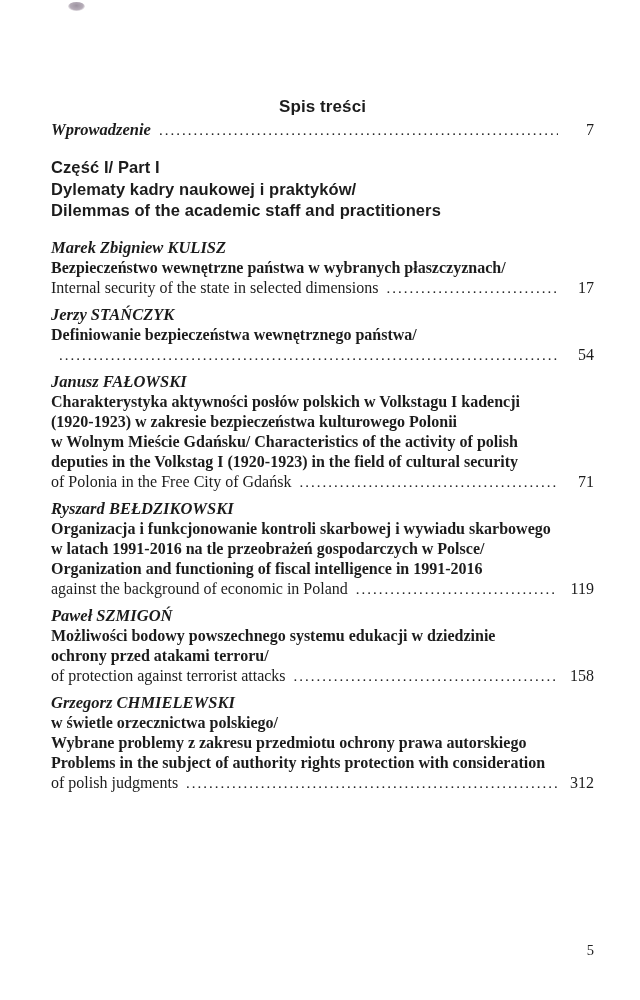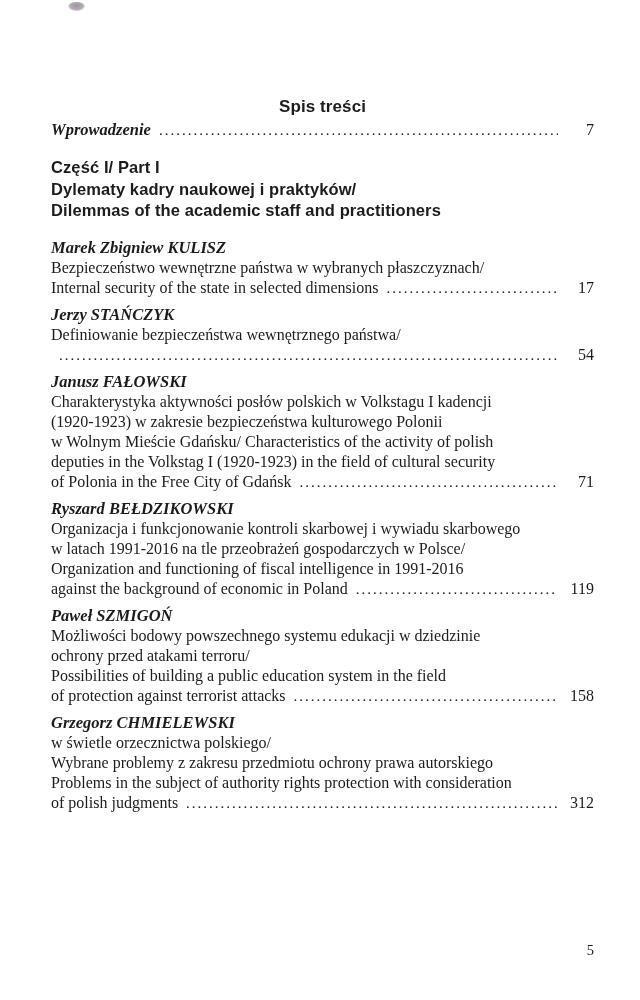--- a/index.html
+++ b/index.html
@@ -85,20 +85,21 @@
     font-weight: bold;
     font-style: italic;
     font-size: 16.5px;
     line-height: 20px;
     white-space: nowrap;
   }
   .line {
     font-size: 16px;
     line-height: 20px;
     white-space: nowrap;
+    font-weight: bold;
   }
   .lastline {
     font-size: 16px;
     white-space: nowrap;
   }
   .folio {
     position: absolute;
     top: 942px;
     right: 62px;
     font-size: 14.5px;
@@ -169,21 +170,20 @@
       <span class="dots"></span>
       <span class="pagenum">119</span>
     </div>
   </div>
 
 
   <div class="entry">
     <div class="author">Paweł SZMIGOŃ</div>
     <div class="line">Możliwości bodowy powszechnego systemu edukacji w dziedzinie</div>
           <div class="line">ochrony przed atakami terroru/</div>
-          <div class="line">Possibilities of building a public education system in the field</div>
           <div class="toc-line">
       <span class="lastline">of protection against terrorist attacks</span>
       <span class="dots"></span>
       <span class="pagenum">158</span>
     </div>
   </div>
 
   <div class="entry">
     <div class="author">Grzegorz CHMIELEWSKI</div>
     <div class="line">w świetle orzecznictwa polskiego/</div>

